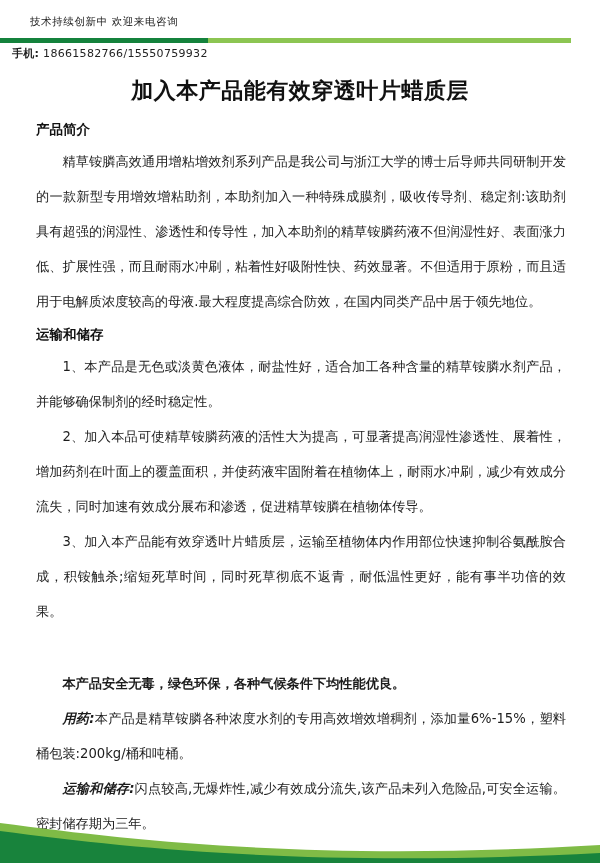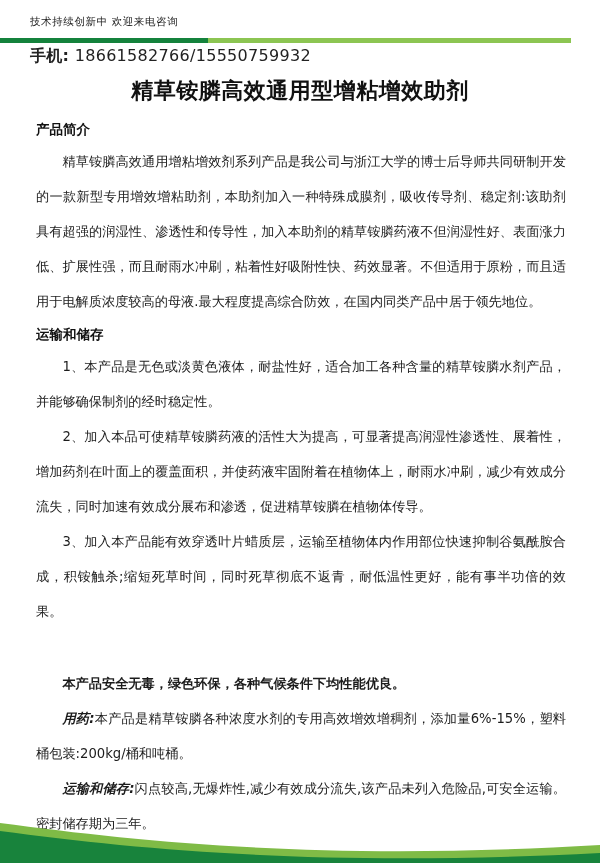--- a/index.html
+++ b/index.html
@@ -39,23 +39,23 @@
     left: 0;
     top: 38px;
     width: 571px;
     height: 5px;
     background: linear-gradient(to right,
         #14823c 0px, #14823c 208px,
         #8cc552 208px, #8cc552 571px);
   }
   .header-phone {
     position: absolute;
-    left: 30px;
+    left: 12px;
     top: 46px;
-    font-size: 16px;
+    font-size: 11px;
     letter-spacing: 0.3px;
     color: #222222;
     white-space: nowrap;
   }
   .header-phone .ph-label { font-weight: 600; }
   .header-phone .ph-number {
     font-family: "DejaVu Sans", "Liberation Sans", sans-serif;
   }
 
   
@@ -118,21 +118,21 @@
 
   <div class="header-block">
     <div class="header-tagline">技术持续创新中  欢迎来电咨询</div>
     <div class="header-rule"></div>
     <div class="header-phone">
       <span class="ph-label"><span>手机:</span></span>
       <span class="ph-number">18661582766/15550759932</span>
     </div>
   </div>
 
-  <div class="doc-title">精草铵膦高效通用型增粘增效助剂</div>
+  <div class="doc-title">加入本产品能有效穿透叶片蜡质层</div>
 
   <div class="body-area">
 
     <h2 class="section-heading">产品简介</h2>
 
     <p class="para">精草铵膦高效通用增粘增效剂系列产品是我公司与浙江大学的博士后导师共同研制开发的一款新型专用增效增粘助剂，本助剂加入一种特殊成膜剂，吸收传导剂、稳定剂:该助剂具有超强的润湿性、渗透性和传导性，加入本助剂的精草铵膦药液不但润湿性好、表面涨力低、扩展性强，而且耐雨水冲刷，粘着性好吸附性快、药效显著。不但适用于原粉，而且适用于电解质浓度较高的母液.最大程度提高综合防效，在国内同类产品中居于领先地位。</p>
 
     <div class="gap-sm"></div>
 
     <h2 class="section-heading">运输和储存</h2>

